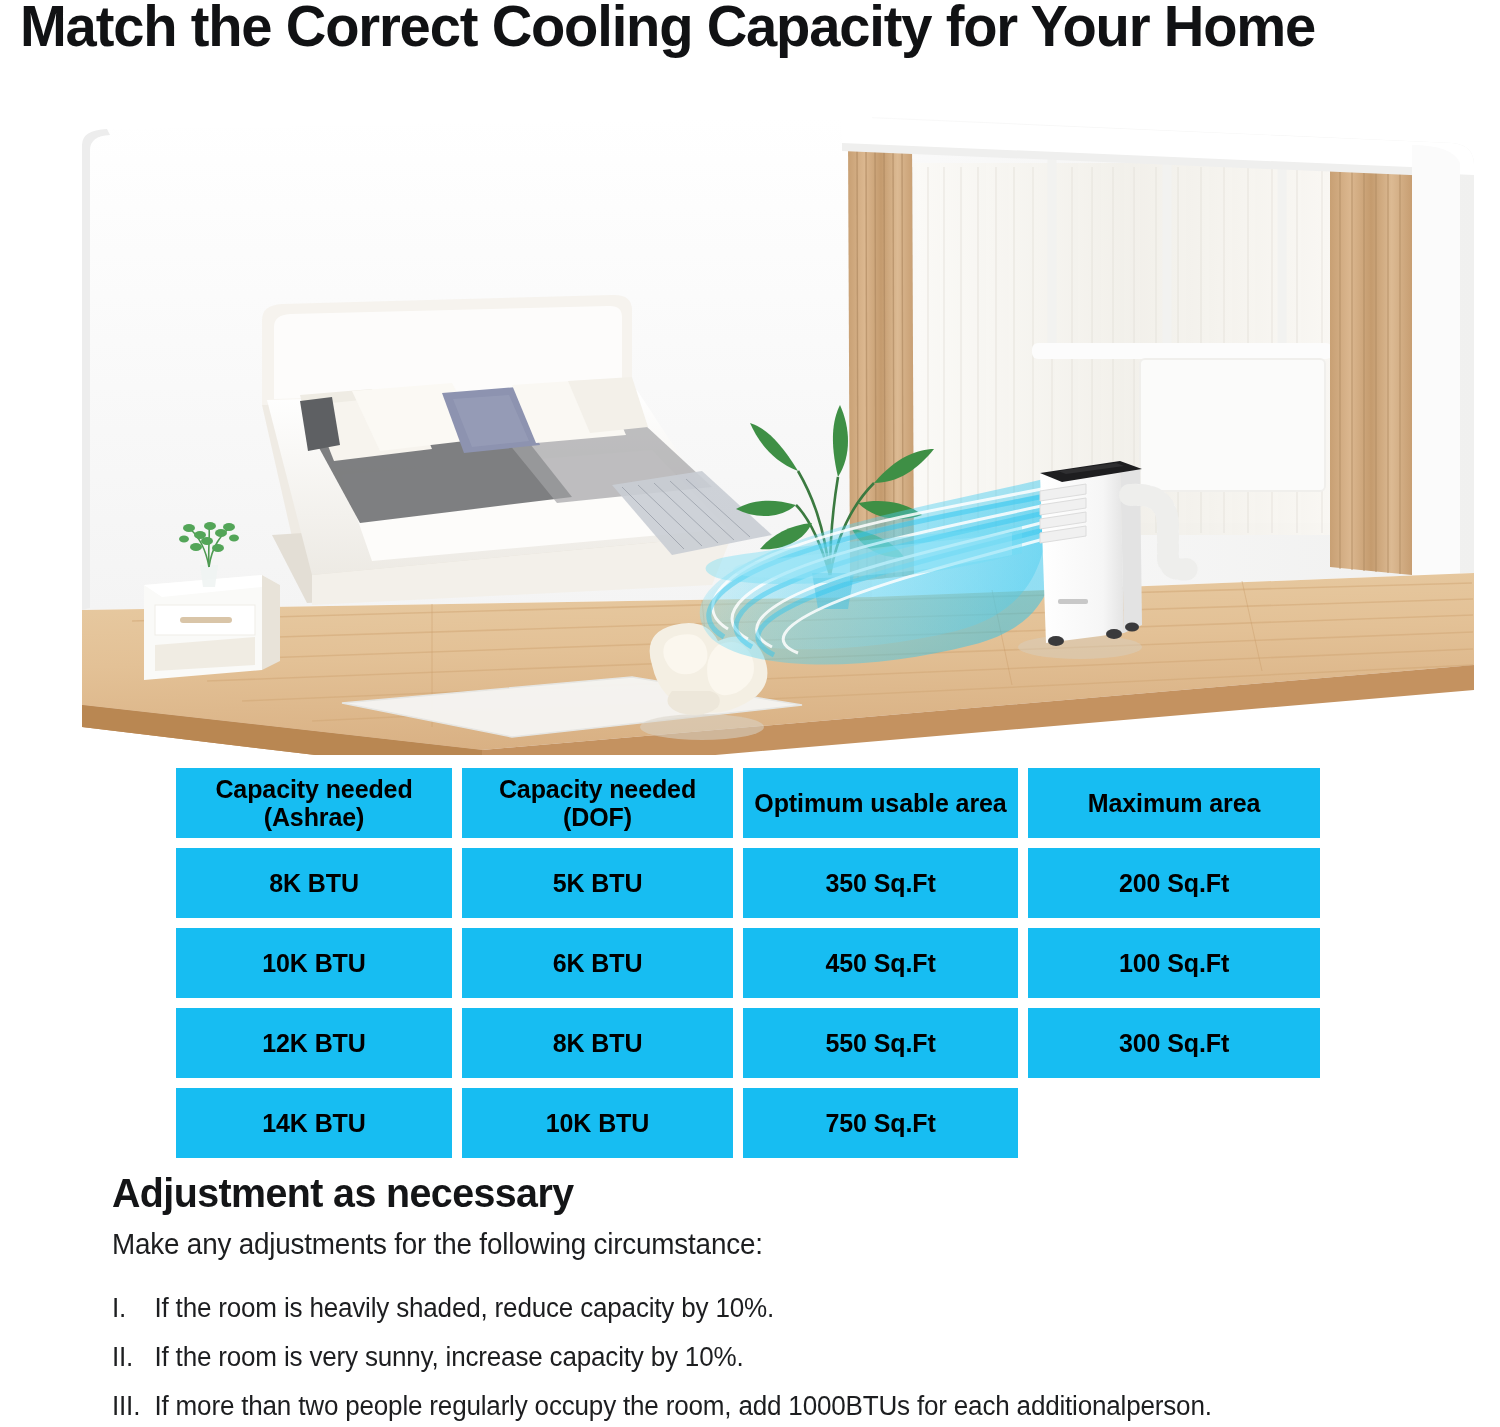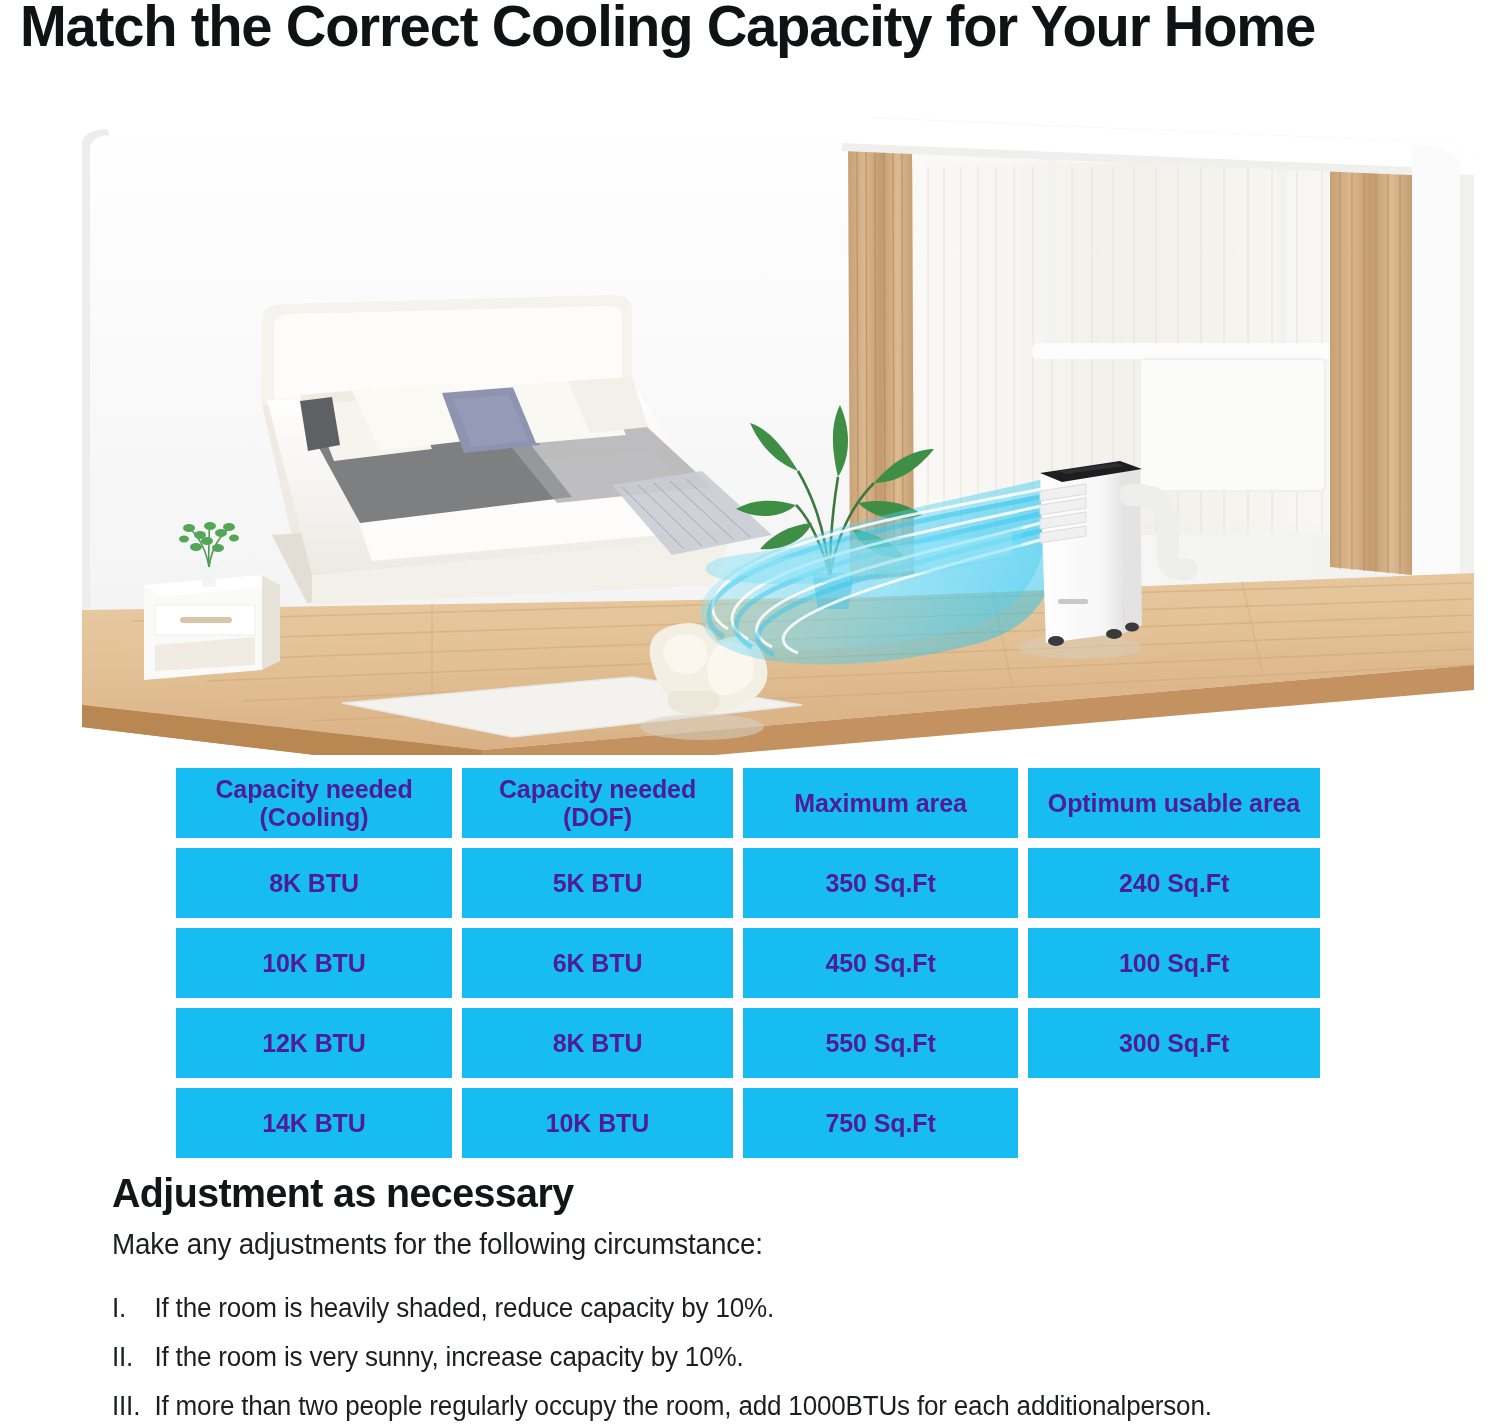--- a/index.html
+++ b/index.html
@@ -38,21 +38,21 @@
     position: absolute;
     left: 176px; top: 768px;
     width: 1144px;
     display: grid;
     grid-template-columns: 276px 271px 275px 292px;
     grid-auto-rows: 70px;
     gap: 10px 10px;
   }
   .table .cell {
     background: #17BDF2;
-    color: #4c1d95;
+    color: #000000;
     display: flex;
     align-items: center;
     justify-content: center;
     text-align: center;
     font-size: 25px;
     font-weight: 600;
     letter-spacing: -0.1px;
     line-height: 1.12;
     padding: 2px 6px;
   }
@@ -383,36 +383,36 @@
         </g>
 
       </g>
     </svg>
   </div>
 
   <div class="table">
     <div class="cell head">
       <div>
           <span>Capacity needed</span>
-          <span>(Cooling)</span>
+          <span>(Ashrae)</span>
         </div>
     </div>
     <div class="cell head">
       <div>
           <span>Capacity needed</span>
           <span>(DOF)</span>
         </div>
     </div>
+    <div class="cell head">Optimum usable area</div>
     <div class="cell head">Maximum area</div>
-    <div class="cell head">Optimum usable area</div>
 
     <div class="cell">8K BTU</div>
     <div class="cell">5K BTU</div>
     <div class="cell">350 Sq.Ft</div>
-    <div class="cell">240 Sq.Ft</div>
+    <div class="cell">200 Sq.Ft</div>
 
     <div class="cell">10K BTU</div>
     <div class="cell">6K BTU</div>
     <div class="cell">450 Sq.Ft</div>
     <div class="cell">100 Sq.Ft</div>
 
     <div class="cell">12K BTU</div>
     <div class="cell">8K BTU</div>
     <div class="cell">550 Sq.Ft</div>
     <div class="cell">300 Sq.Ft</div>

